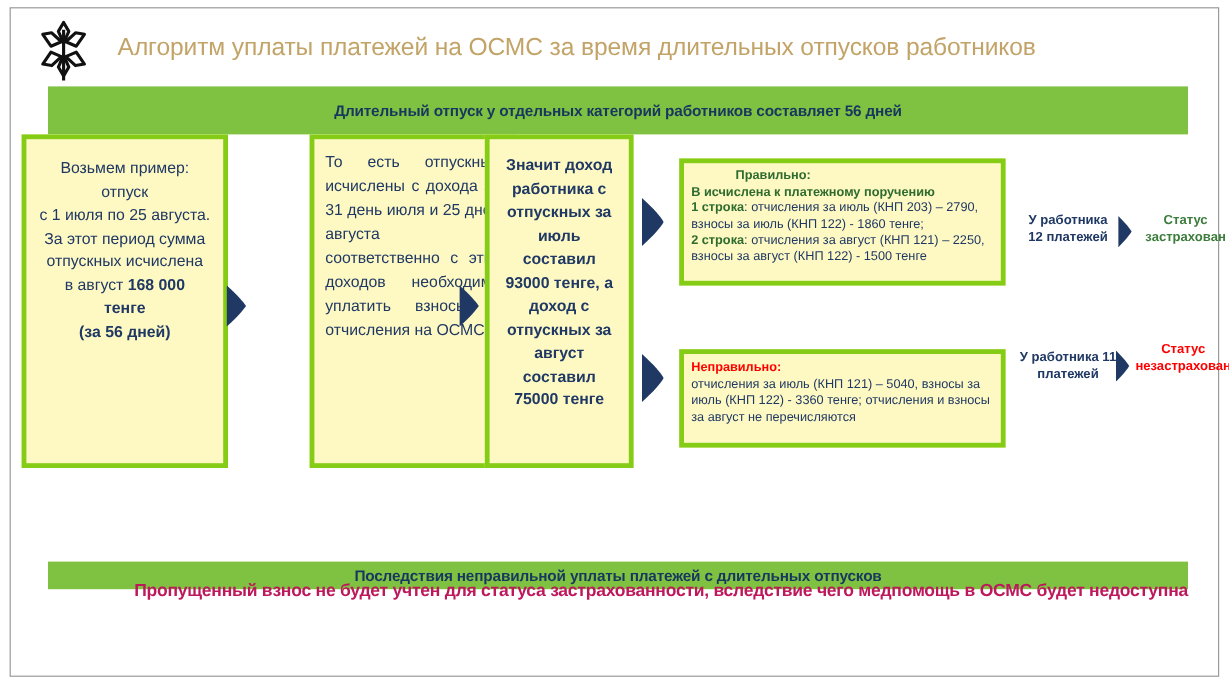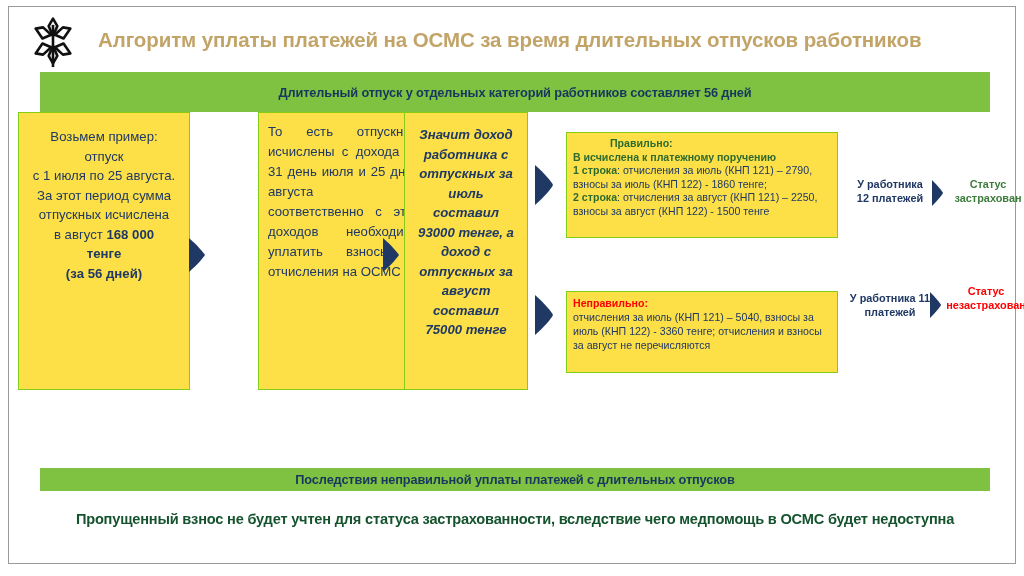--- a/index.html
+++ b/index.html
@@ -16,63 +16,62 @@
     position:absolute;left:8px;top:6px;width:1008px;height:558px;
     border:1px solid #9a9a9a;box-sizing:border-box;background:#fff;
   }
 
   
   .logo{
     position:absolute;left:16px;top:10px;width:74px;height:62px;
   }
   .title{
     position:absolute;left:98px;top:20px;width:918px;height:40px;
-    color:#C3A468;font-size:20.5px;font-weight:bold;
+    color:#C3A468;font-size:20.5px;font-weight:normal;
     letter-spacing:-0.1px;line-height:40px;
     white-space:nowrap;
   }
 
   
   .banner{
     position:absolute;background:#7FC242;color:#17375E;
     font-weight:bold;font-size:12.8px;text-align:center;
     display:flex;align-items:center;justify-content:center;
     box-sizing:border-box;letter-spacing:-0.15px;
   }
   #banner-top{left:40px;top:72px;width:950px;height:40px;}
   #banner-bottom{left:40px;top:468px;width:950px;height:23px;}
 
   .footer-note{
-    position:absolute;left:40px;top:506px;width:950px;height:26px;
-    color:#14532d;font-weight:bold;font-size:14.6px;text-align:center;
+    position:absolute;left:40px;top:480px;width:950px;height:26px;
+    color:#be185d;font-weight:bold;font-size:14.6px;text-align:right;
     line-height:26px;letter-spacing:-0.2px;white-space:nowrap;
   }
 
   
   .box{
-    position:absolute;border:1px solid #84cc16;background:#fde047;
+    position:absolute;border:4px solid #84cc16;background:#fef9c3;
     box-sizing:border-box;color:#1F3864;
   }
   .box-inner{padding:10px 9px 0 9px;}
 
   #box-1{left:18px;top:112px;width:172px;height:278px;}
   #box-1 .box-inner{
     text-align:center;font-size:13.2px;line-height:19.5px;
     padding-top:14px;
   }
   #box-2{left:210px;top:112px;width:172px;height:278px;margin-left:48px;}
   #box-2 .box-inner{
     text-align:justify;font-size:13.2px;line-height:20px;padding-top:9px;
   }
   #box-2 .box-inner p{margin:0;text-align:justify;text-align-last:left;}
   #box-3{left:404px;top:112px;width:124px;height:278px;}
   #box-3 .box-inner{
     text-align:center;font-weight:bold;font-size:13.2px;line-height:19.5px;
     padding-top:12px;
-    font-style:italic;
   }
   .b{font-weight:bold;}
 
   
   #box-correct{left:566px;top:132px;width:272px;height:106px;}
   #box-correct .box-inner{padding:4px 5px 0 6px;font-size:10.6px;line-height:13.6px;}
   #box-incorrect{left:566px;top:291px;width:272px;height:82px;}
   #box-incorrect .box-inner{padding:4px 5px 0 6px;font-size:10.6px;line-height:14px;}
 
   .lbl-correct{color:#2E6B2E;font-weight:bold;display:block;margin-left:37px;}
@@ -175,21 +174,21 @@
   <div class="arrow" id="arrow-4">
     <svg width="20" height="40" viewBox="0 0 20 40">
         <path d="M1 0 C11 9 17 16 19 20 C17 24 11 31 1 40 Z" fill="#1F3864"></path>
       </svg>
   </div>
 
   <div class="box" id="box-correct">
     <div class="box-inner">
       <span class="lbl-correct">Правильно:</span>
       <span class="lbl-sub">В исчислена к платежному поручению</span>
-      <span class="line-lbl">1 строка</span><span class="body-txt">: отчисления за июль (КНП 121) – 2790, взносы за июль (КНП 122) -  1860 тенге;</span><br>
+      <span class="line-lbl">1 строка</span><span class="body-txt">: отчисления за июль (КНП 203) – 2790, взносы за июль (КНП 122) -  1860 тенге;</span><br>
       <span class="line-lbl">2 строка</span><span class="body-txt">: отчисления за август (КНП 121) – 2250, взносы за август (КНП 122) -  1500 тенге</span>
     </div>
   </div>
 
   <div class="box" id="box-incorrect">
     <div class="box-inner">
       <span class="lbl-wrong">Неправильно:</span>
       <span class="body-txt">отчисления за июль (КНП 121) – 5040, взносы за июль (КНП 122) -  3360 тенге; отчисления и взносы за август не перечисляются</span>
     </div>
   </div>

